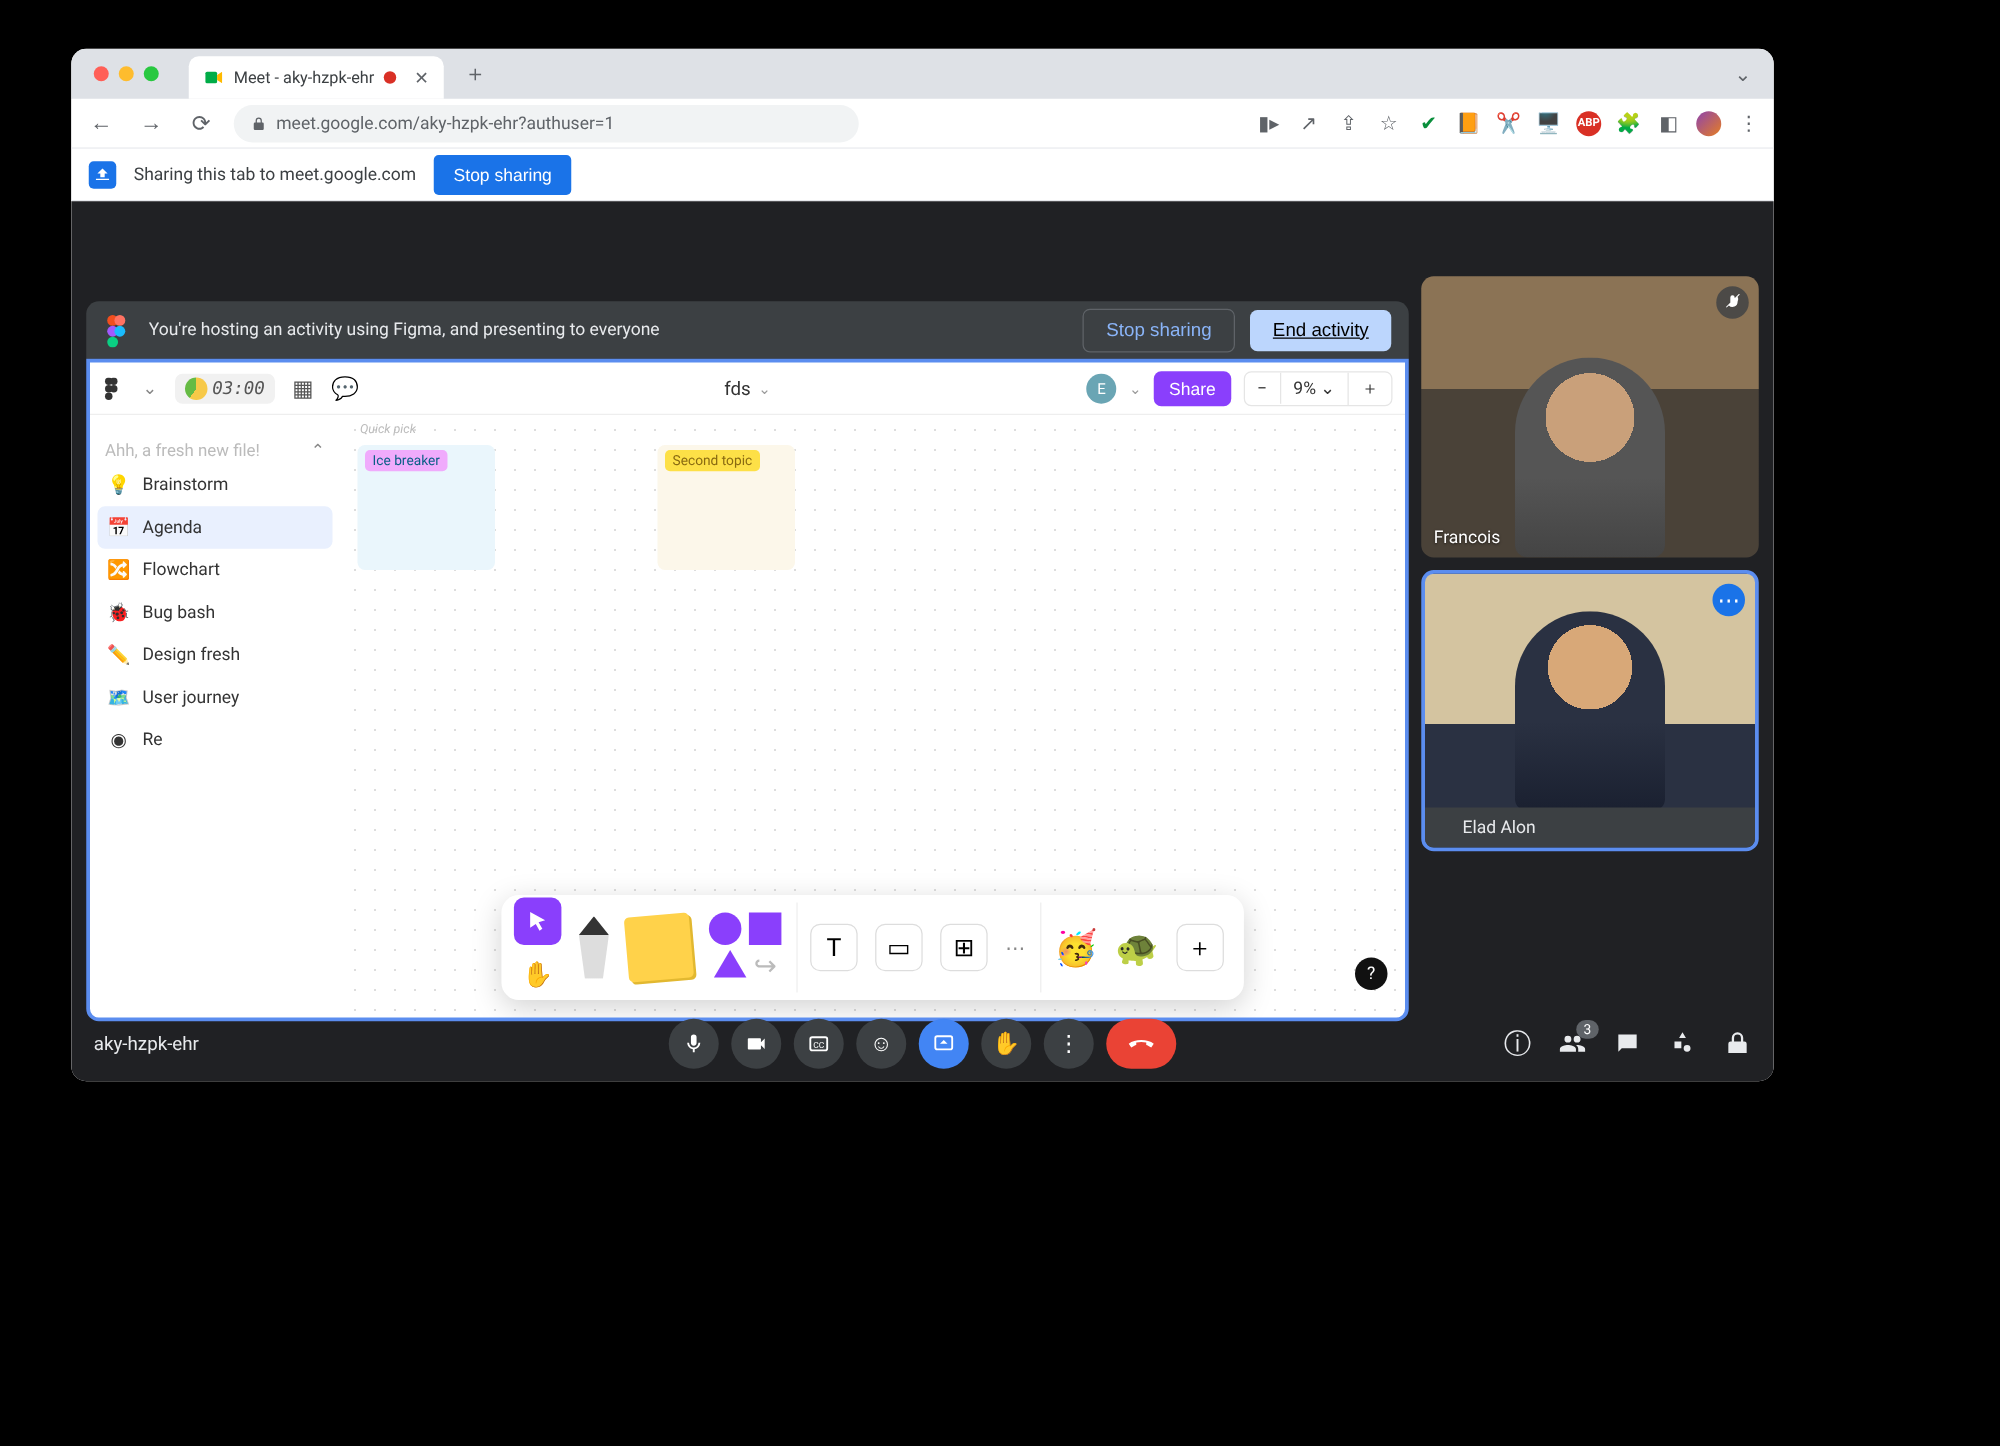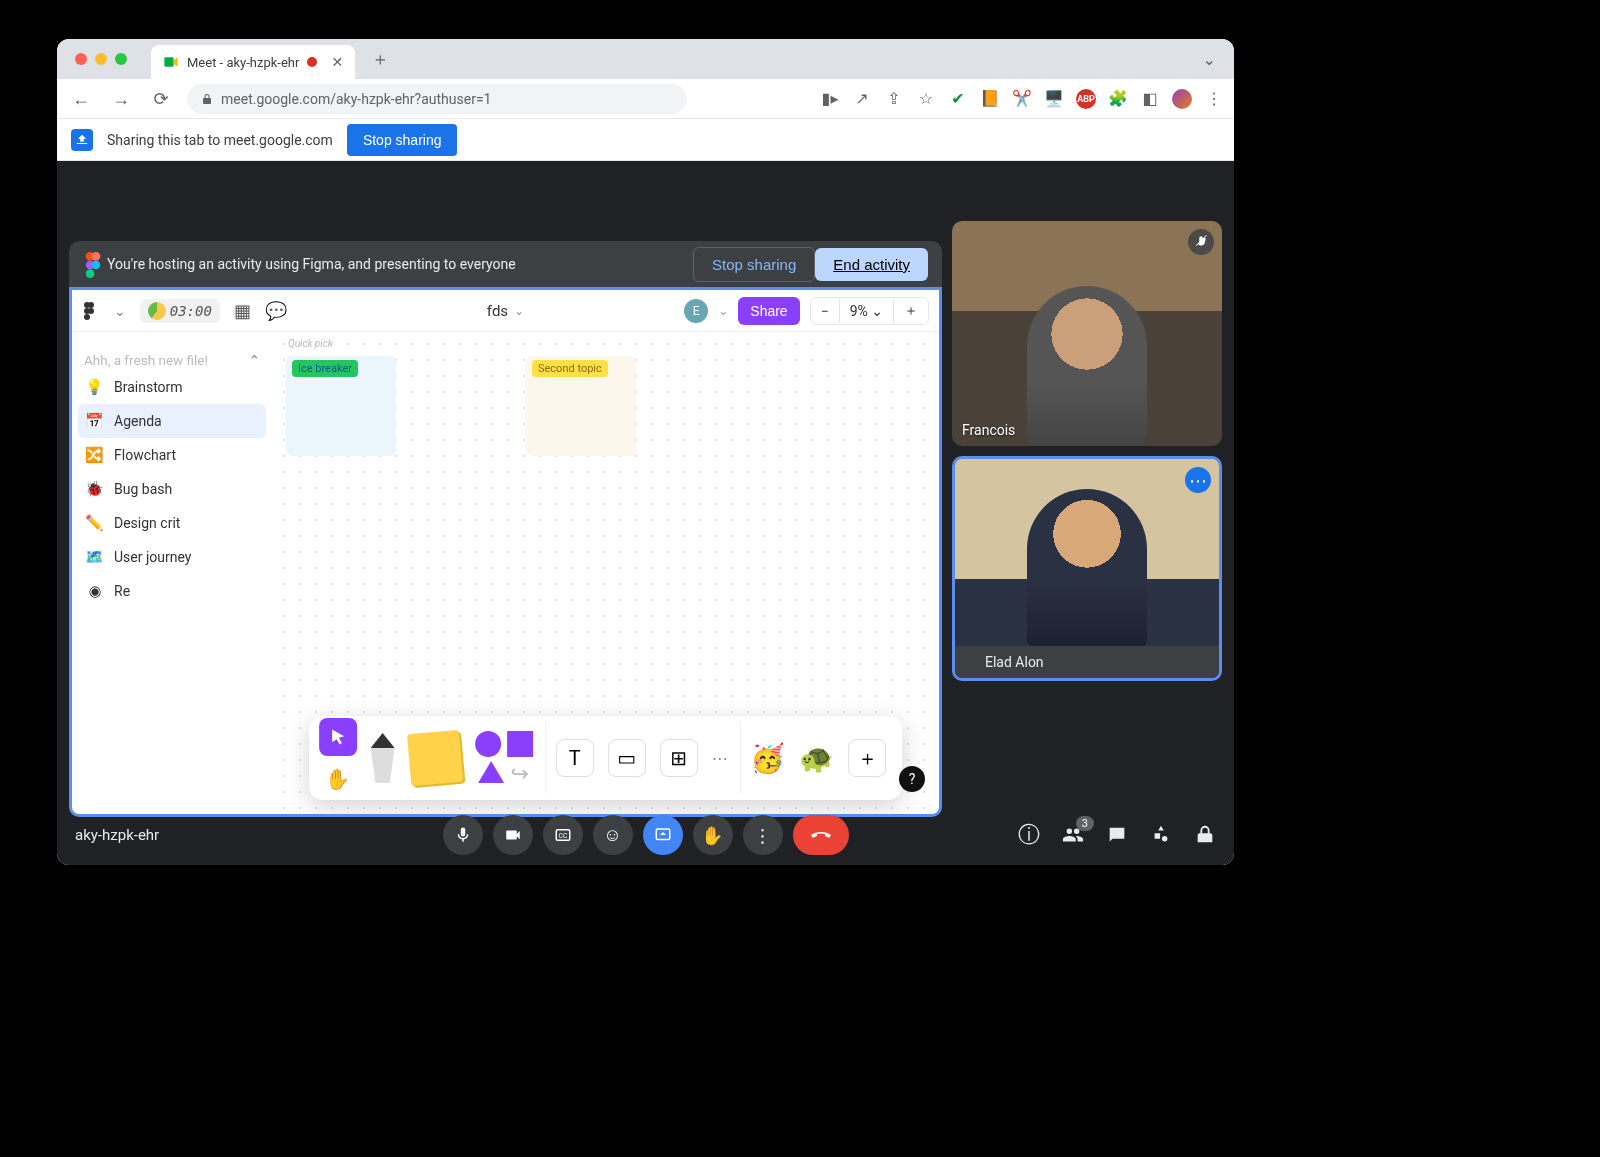--- a/index.html
+++ b/index.html
@@ -1,17 +1,17 @@
 <!DOCTYPE html>
 <html><head>
 <meta charset="utf-8">
 <style>
   * { box-sizing: border-box; margin: 0; padding: 0; }
   body { background: #000; width: 1600px; height: 1157px; font-family: -apple-system, BlinkMacSystemFont, "Segoe UI", Roboto, Arial, sans-serif; overflow: hidden; position: relative; }
-  .os-window { position: absolute; left: 57px; top: 39px; width: 1177px; height: 826px; background: #fff; border-radius: 12px; overflow: hidden; box-shadow: 0 20px 60px rgba(0,0,0,.5); display: flex; flex-direction: column; }
+  .os-window { position: absolute; left: 57px; top: 39px; width: 1362px; height: 826px; background: #fff; border-radius: 12px; overflow: hidden; box-shadow: 0 20px 60px rgba(0,0,0,.5); display: flex; flex-direction: column; }
 
   
   .tab-strip { height: 40px; background: #dee1e6; display: flex; align-items: center; padding: 0 8px; position: relative; }
   .traffic-lights { display: flex; gap: 8px; padding: 0 10px; }
   .tl { width: 12px; height: 12px; border-radius: 50%; }
   .tl.red { background: #ff5f57; }
   .tl.yellow { background: #febc2e; }
   .tl.green { background: #28c840; }
   .tab { margin-left: 14px; height: 34px; background: #fff; border-radius: 8px 8px 0 0; display: flex; align-items: center; padding: 0 12px; gap: 8px; font-size: 13px; color: #3c4043; min-width: 200px; position: relative; top: 3px; }
   .tab .favicon { width: 16px; height: 16px; }
@@ -28,21 +28,21 @@
   .ext.abp { background:#d93025; color:#fff; border-radius:50%; font-size:9px; font-weight:700; }
   .ext.avatar { background:linear-gradient(135deg,#8e44ad,#e67e22); border-radius:50%; }
 
   .info-bar { height: 42px; background:#fff; display:flex; align-items:center; padding: 0 14px; gap:14px; font-size:14px; color:#3c4043; border-bottom: 1px solid #e5e7eb;}
   .info-bar .sq { width:22px; height:22px; background:#1a73e8; border-radius:4px; display:flex; align-items:center; justify-content:center; color:#fff; }
   .stop-sharing-btn { background:#1a73e8; color:#fff; border:none; padding:8px 16px; border-radius:4px; font-size:14px; }
 
   
   .meet-area { flex:1; background:#202124; position:relative; }
 
-  .activity-bar { position:absolute; left:12px; top:80px; right:292px; height:46px; background:#3c4043; border-radius:10px 10px 0 0; display:flex; align-items:center; padding: 0 14px; color:#e8eaed; font-size:14px; }
+  .activity-bar { position:absolute; left:12px; top:80px; right:292px; height:46px; background:#3c4043; border-radius:10px 10px 0 0; display:flex; align-items:center; padding: 0 14px; gap:12px; color:#e8eaed; font-size:14px; }
   .activity-bar .fig-icon { width:24px; height:24px; }
   .activity-bar .spacer { flex:1; }
   .pill-btn { padding: 8px 18px; border-radius:6px; font-size:15px; border:none; }
   .pill-btn.outline { background:transparent; border:1px solid #5f6368; color:#8ab4f8; }
   .pill-btn.primary { background:#bcd6fd; color:#000000;text-decoration:underline; }
 
   
   .figma-frame { position:absolute; left:12px; top:126px; right:292px; bottom:48px; background:#fff; border: 3px solid #5b8def; border-radius:0 0 10px 10px; overflow:hidden; }
   .figma-topbar { height:42px; display:flex; align-items:center; padding:0 10px; gap:14px; border-bottom:1px solid #eee; font-size:14px; color:#333; }
   .figma-topbar .logo-chip { width:18px; font-size:16px; }
@@ -61,21 +61,21 @@
   .fig-side .hdr { color:#999; font-size:13.5px; padding:0 6px 2px; display:flex; justify-content:space-between; align-items:center;}
   .fig-side .hint { color:#aaa; font-size:13px; padding:4px 6px 12px; line-height:1.35; }
   .tmpl { display:flex; align-items:center; gap:10px; padding:8px 8px; border-radius:6px; }
   .tmpl.active { background:#e9f0fe; }
   .tmpl .ico { width:18px; height:18px; display:flex; align-items:center; justify-content:center; font-size:15px; }
 
   .fig-canvas { flex:1; position:relative; background-image: radial-gradient(#ddd 1px, transparent 1px); background-size: 16px 16px; background-position: 4px 4px; }
   .canvas-title { position:absolute; left:16px; top:6px; font-size:10px; color:#bbb; font-style:italic; }
   .card { position:absolute; top:24px; width:110px; height:100px; border-radius:6px; }
   .card .lbl { position:absolute; top:4px; left:6px; font-size:11px; padding:2px 6px; border-radius:4px; }
-  .card.c1 { left:14px; background:#eaf6fc; } .c1 .lbl { background:#22c55e; color:#0a5f86; }
+  .card.c1 { left:14px; background:#eaf6fc; } .c1 .lbl { background:#f0abfc; color:#0a5f86; }
   .card.c2 { left:134px; background:#eef9ef; } .c2 .lbl { background:#c8ebcb; color:#1d7a2b; }
   .card.c3 { left:254px; background:#fcf7ea; } .c3 .lbl { background:#fde047; color:#8a6b12; }
 
   
   .fig-tools { position:absolute; bottom:14px; left:50%; transform:translateX(-50%); background:#fff; border-radius:14px; box-shadow:0 6px 24px rgba(0,0,0,.18); display:flex; align-items:center; padding:6px; gap:2px; }
   .ft-seg { display:flex; align-items:center; padding:0 10px; gap:14px; border-left:1px solid #eee; height:72px; }
   .ft-seg:first-child { border-left:none; padding-left:4px; }
   .tool-sq { width:38px; height:38px; border-radius:8px; display:flex; align-items:center; justify-content:center; font-size:20px; }
   .tool-sq.sel { background:#8a3ffc; color:#fff; }
   .tool-sq.box { border:1px solid #ddd; }
@@ -247,21 +247,21 @@
               <div class="tmpl">
                 <span class="ico">🔀</span>
                 <span>Flowchart</span>
               </div>
               <div class="tmpl">
                 <span class="ico">🐞</span>
                 <span>Bug bash</span>
               </div>
               <div class="tmpl">
                 <span class="ico">✏️</span>
-                <span>Design crit</span>
+                <span>Design fresh</span>
               </div>
               <div class="tmpl">
                 <span class="ico">🗺️</span>
                 <span>User journey</span>
               </div>
               <div class="tmpl">
                 <span class="ico">◉</span>
                 <span>Re</span>
               </div>
             </div>

